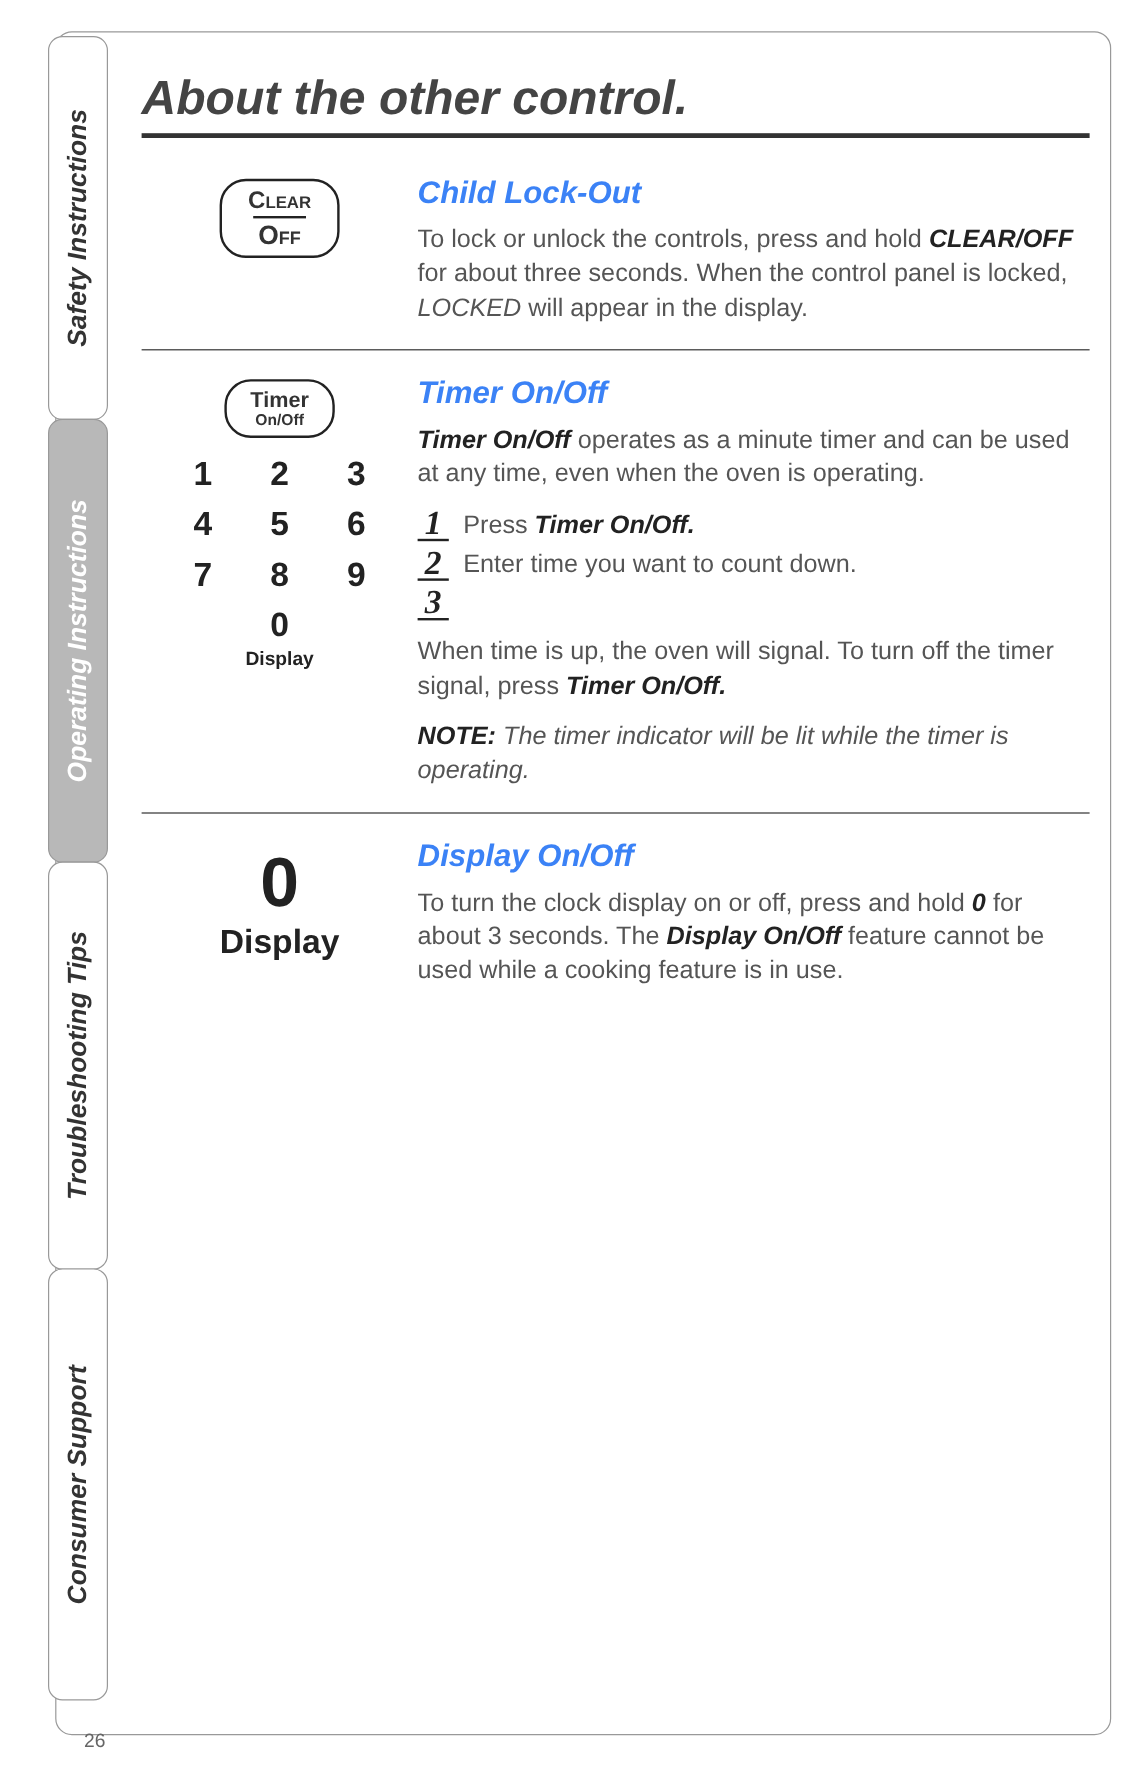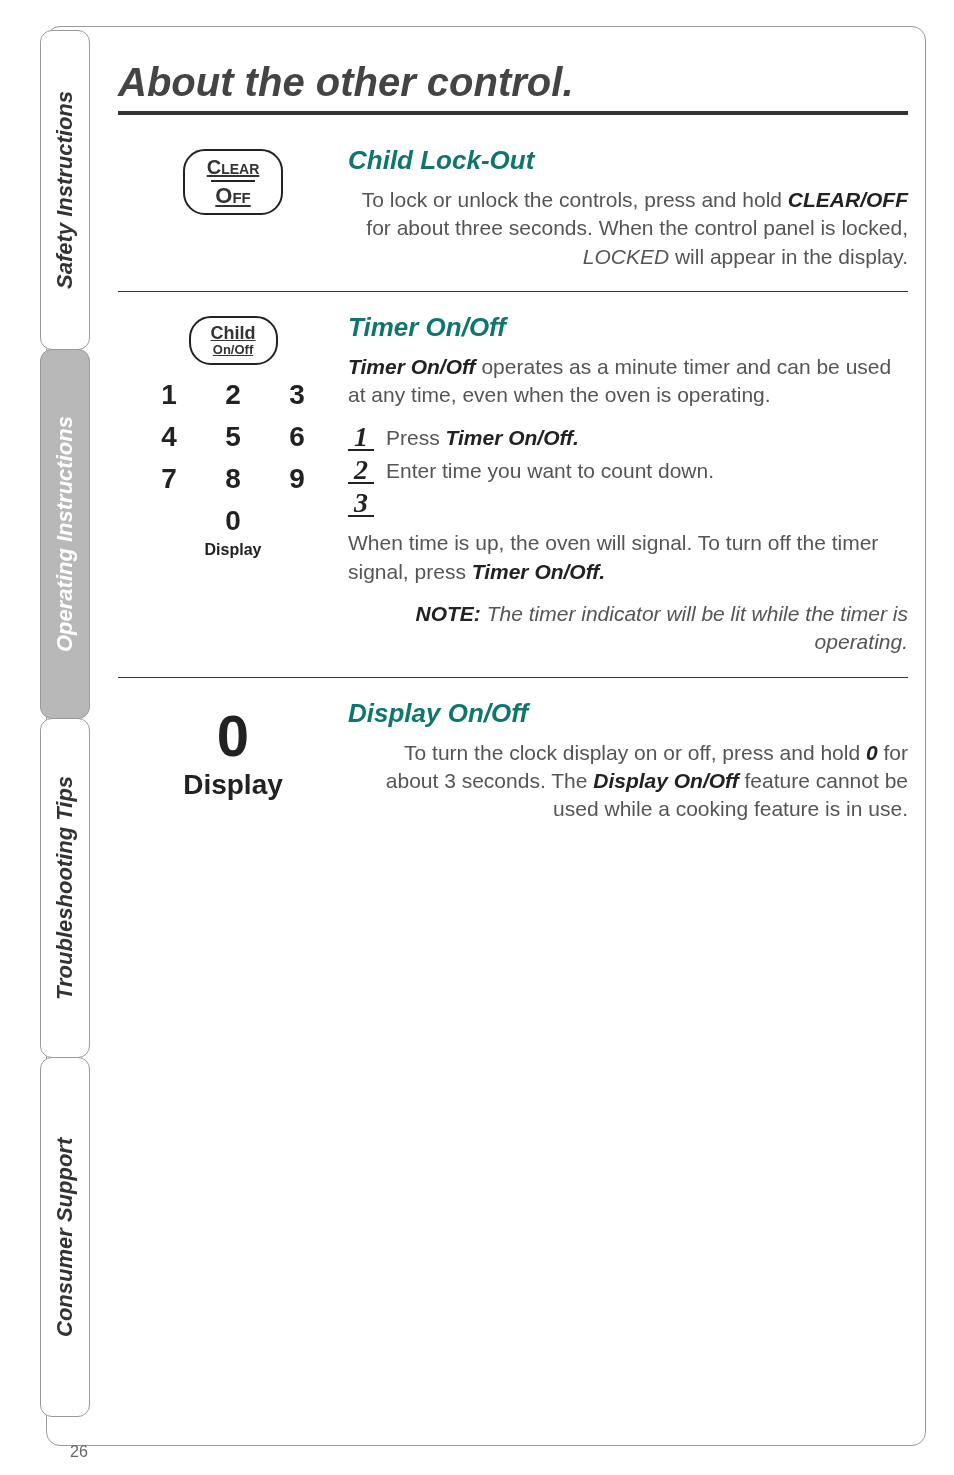--- a/index.html
+++ b/index.html
@@ -76,39 +76,38 @@
       width: 230px;
       flex-shrink: 0;
       padding-top: 4px;
       text-align: center;
     }
     .body { flex: 1; }
     .body h2 {
       font-style: italic;
       font-weight: bold;
       font-size: 26px;
-      color: #0f766e;
+      color: #3b82f6;
       margin-bottom: 10px;
     }
     .body p {
       font-size: 21px;
       line-height: 1.35;
       color: #555;
       margin-bottom: 14px;
     }
-    .body p:last-child { margin-bottom: 0; text-align: right; }
+    .body p:last-child { margin-bottom: 0; }
     .btn {
       display: inline-block;
       border: 2.5px solid #222;
       border-radius: 22px;
       padding: 6px 22px;
       font-weight: bold;
       text-align: center;
       line-height: 1.05;
-      text-decoration: underline;
     }
     .btn .top { font-size: 20px; font-variant: small-caps; display:block; }
     .btn .line { border-top: 2px solid #222; margin: 2px 4px; }
     .btn .bot { font-size: 22px; font-variant: small-caps; display:block; }
     .btn-timer .top { font-size: 18px; font-variant: normal; font-weight: bold; }
     .btn-timer .bot { font-size: 13px; font-variant: normal; font-weight: bold; }
     .keypad {
       display: grid;
       grid-template-columns: repeat(3, 40px);
       gap: 10px 24px;
@@ -195,21 +194,21 @@
       <p>
         <span>To lock or unlock the controls, press and hold </span><em class="bi">CLEAR/OFF</em><span> for about three seconds. When the control panel is locked, </span><em>LOCKED</em><span> will appear in the display.</span>
       </p>
     </div>
   </div>
 
 
   <div class="section">
     <div class="illus">
       <div class="btn btn-timer" style="padding:6px 20px">
-        <span class="top">Child</span>
+        <span class="top">Timer</span>
         <span class="bot">On/Off</span>
       </div>
       <div class="keypad">
         <div>1</div>
         <div>2</div>
         <div>3</div>
         <div>4</div>
         <div>5</div>
         <div>6</div>
         <div>7</div>

